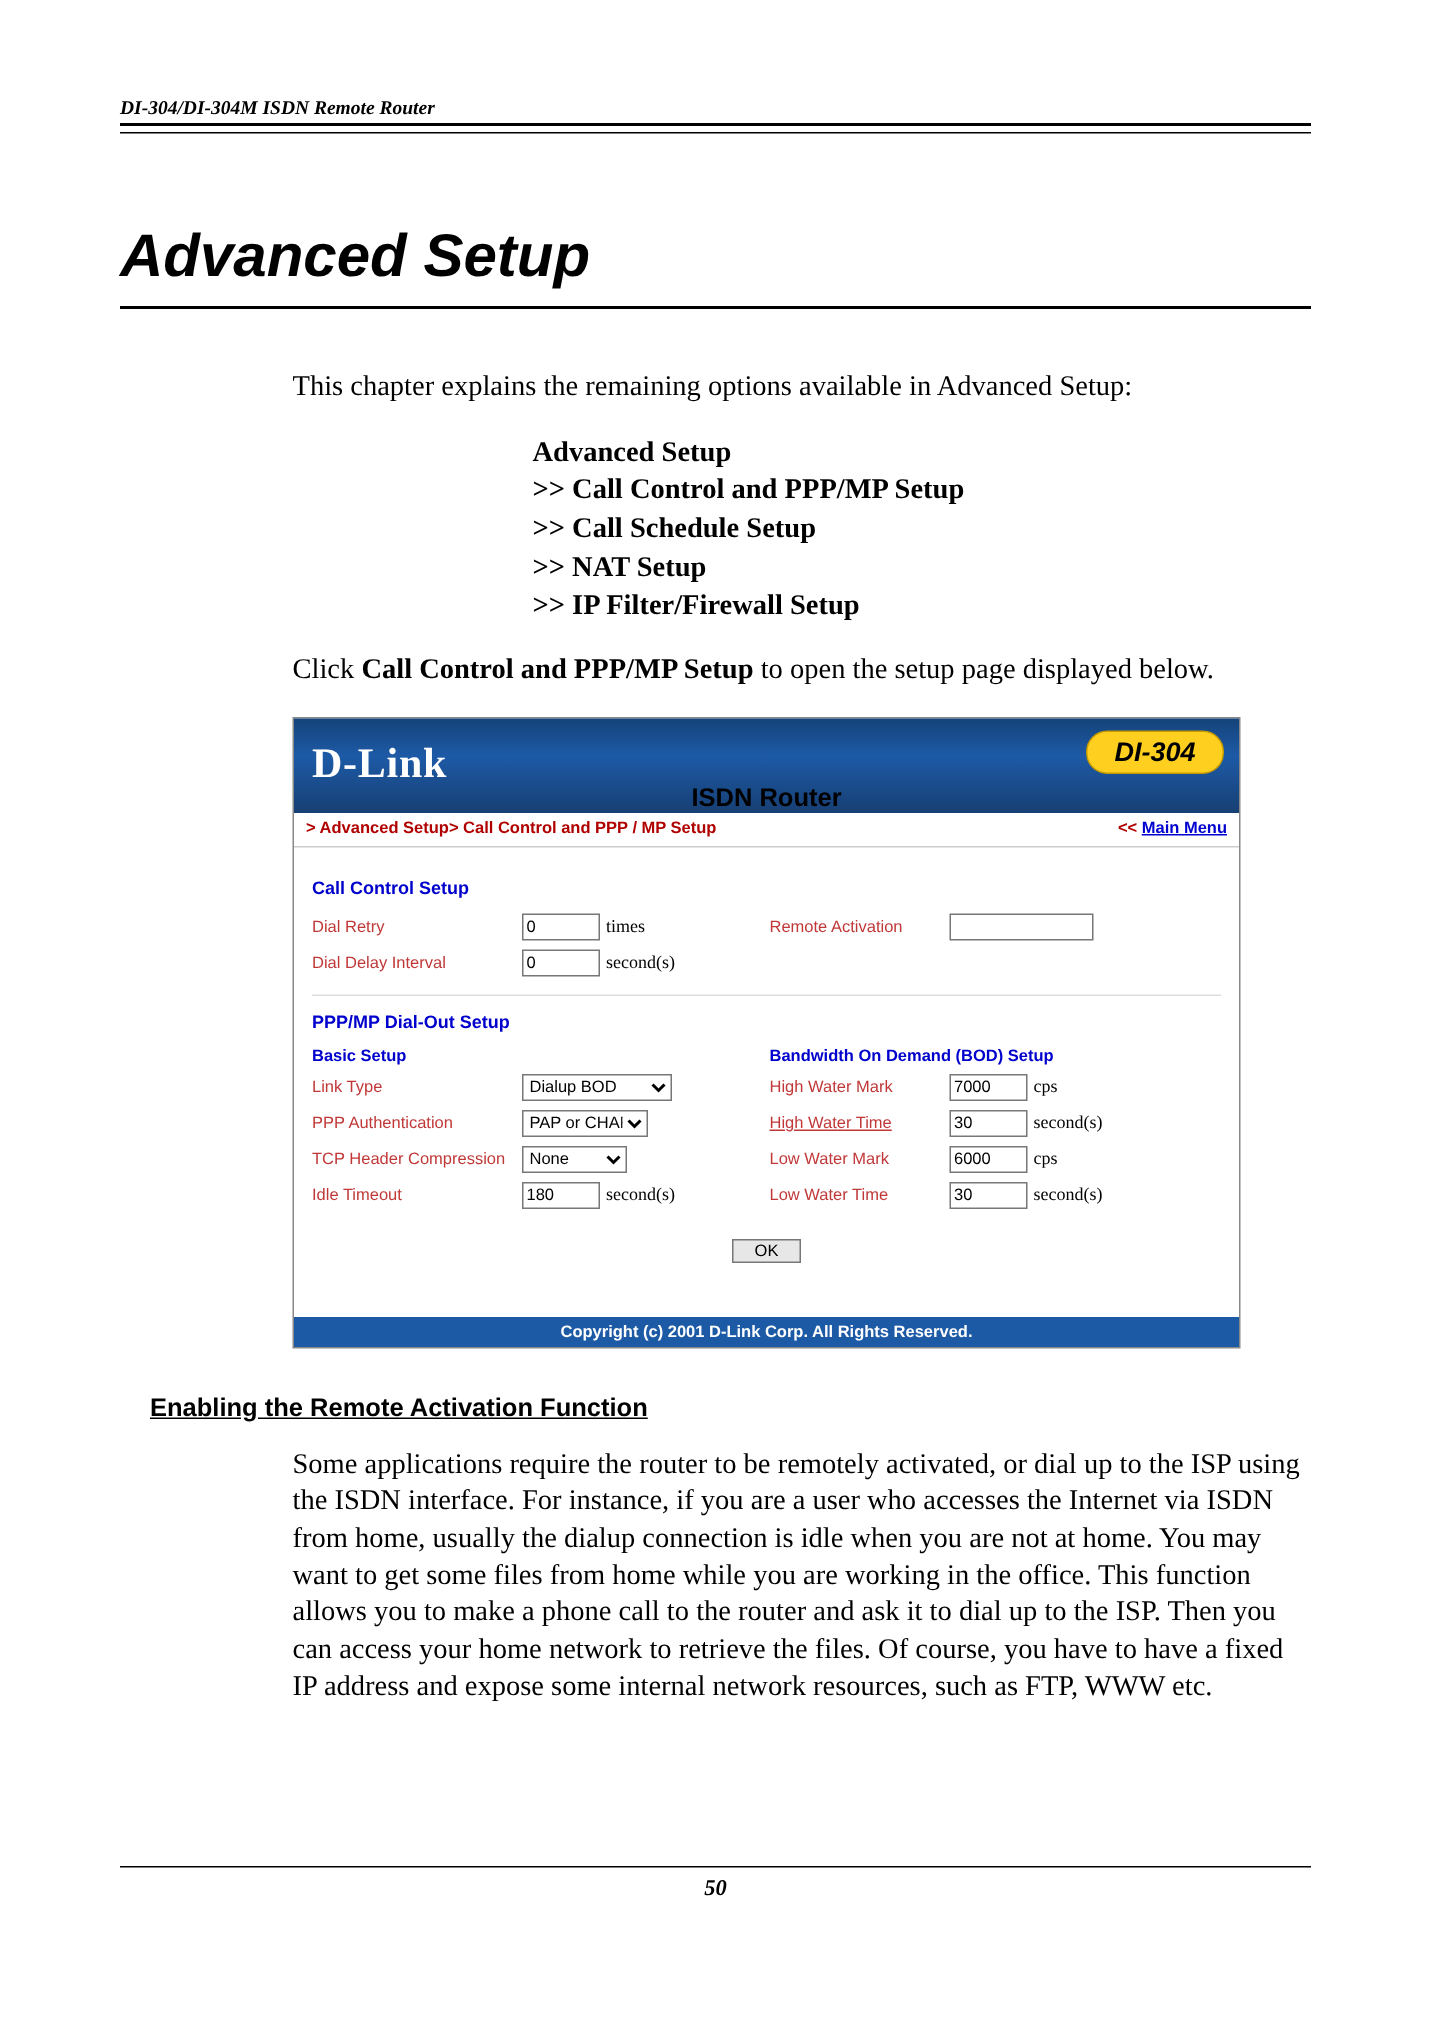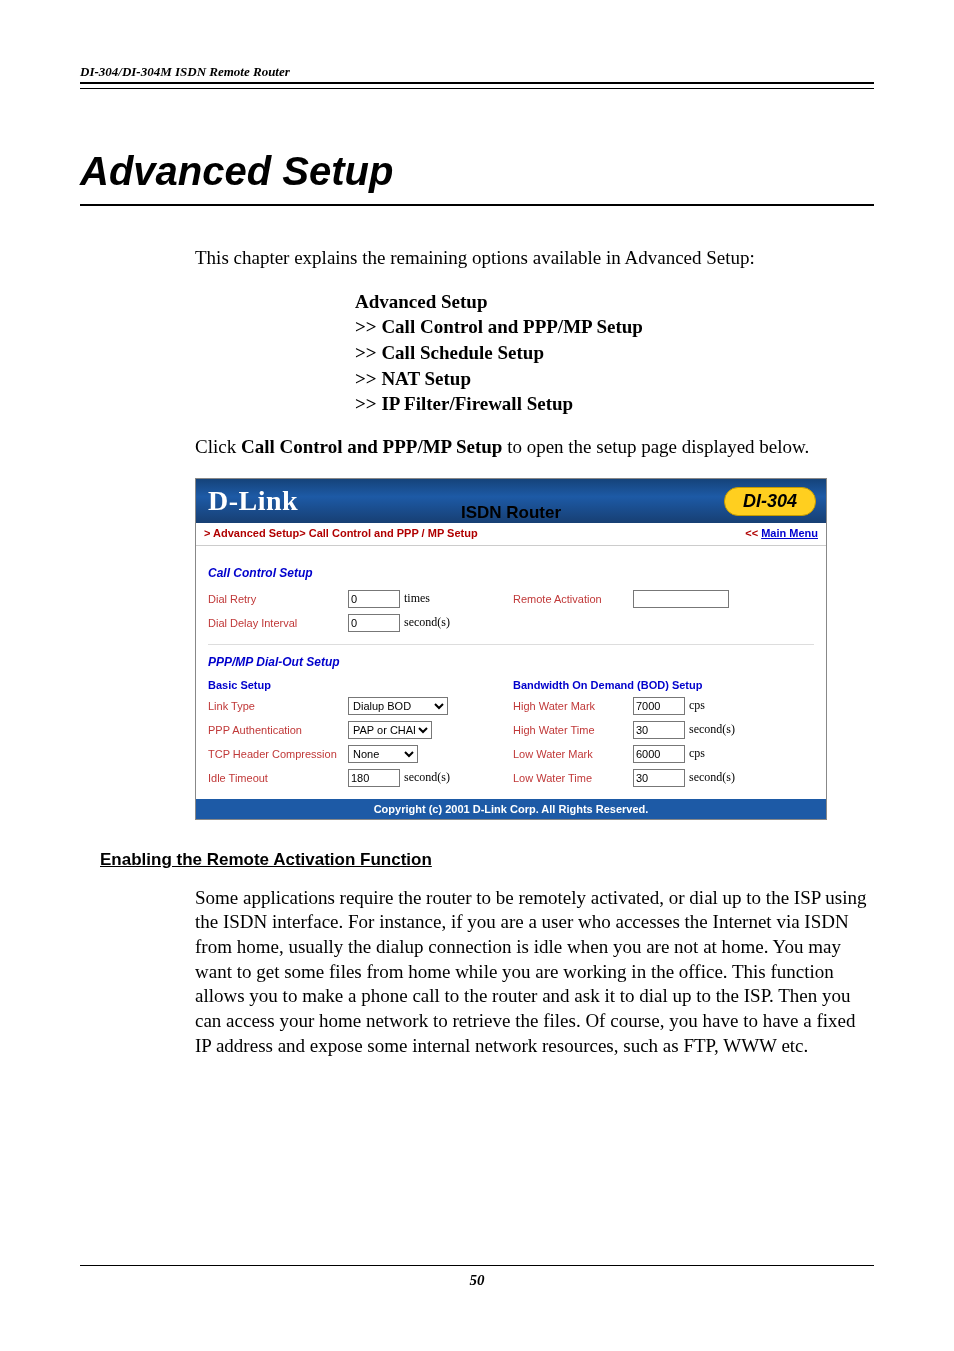--- a/index.html
+++ b/index.html
@@ -57,21 +57,21 @@
     font-family: Arial, Helvetica, sans-serif;
     font-weight: bold;
     font-size: 17px;
     text-decoration: underline;
     margin: 30px 0 16px 20px;
   }
   .footer {
     position: absolute;
     left: 80px;
     right: 80px;
-    bottom: 66px;
+    bottom: 87px;
   }
   .footer-rule {
     border-top: 1px solid #000;
     margin-bottom: 6px;
   }
   .page-num {
     text-align: center;
     font-family: "Times New Roman", serif;
     font-style: italic;
     font-weight: bold;
@@ -81,21 +81,21 @@
   
   .router-shot {
     width: 630px;
     margin: 8px 0 0 115px;
     border: 1px solid #888;
     background: #fff;
     font-family: Verdana, Arial, sans-serif;
   }
   .router-header {
     position: relative;
-    height: 44px;
+    height: 63px;
     background: linear-gradient(180deg, #15437a 0%, #1d5aa6 40%, #173f73 100%);
     color: #fff;
     display: flex;
     align-items: center;
   }
   .logo {
     font-family: "Times New Roman", serif;
     font-weight: bold;
     font-style: normal;
     font-size: 28px;
@@ -142,21 +142,20 @@
   .breadcrumb-bar .mainmenu { color: #0000d0; text-decoration: underline; }
   .breadcrumb-bar .mainmenu-pre { color: #b00000; font-weight: bold; }
   .router-body {
     padding: 10px 12px 8px 12px;
   }
   .grp-title {
     color: #0000cc;
     font-weight: bold;
     font-size: 12px;
     margin: 10px 0 6px 0;
-    font-style: italic;
   }
   .grp-subtitle {
     color: #0000cc;
     font-weight: bold;
     font-size: 11px;
     margin: 4px 0 4px 0;
   }
   .two-col {
     display: flex;
     gap: 4px;
@@ -335,21 +334,21 @@
           <div class="grp-subtitle">Bandwidth On Demand (BOD) Setup</div>
 
           <div class="field-row">
             <span class="field-label" style="flex:0 0 120px;">High Water Mark</span>
             <span class="field-input">
               <input type="text" value="7000" style="">
               <span>cps</span>
             </span>
           </div>
           <div class="field-row">
-            <span class="field-label" style="flex:0 0 120px;">High Water Time</span>
+            <span class="field-label" style="flex:0 0 120px;text-decoration:underline;">High Water Time</span>
             <span class="field-input">
               <input type="text" value="30" style="">
               <span>second(s)</span>
             </span>
           </div>
           <div class="field-row">
             <span class="field-label" style="flex:0 0 120px;">Low Water Mark</span>
             <span class="field-input">
               <input type="text" value="6000" style="">
               <span>cps</span>
@@ -358,20 +357,23 @@
           <div class="field-row">
             <span class="field-label" style="flex:0 0 120px;">Low Water Time</span>
             <span class="field-input">
               <input type="text" value="30" style="">
               <span>second(s)</span>
             </span>
           </div>
         </div>
       </div>
 
+      <div class="ok-row">
+        <span class="ok-btn">OK</span>
+      </div>
     </div>
 
     <div class="router-footer">Copyright (c) 2001 D-Link Corp. All Rights Reserved.</div>
   </div>
 
   <div class="section-sub">Enabling the Remote Activation Function</div>
 
   <div class="body-text">
     <p>Some applications require the router to be remotely activated, or dial up to the ISP using the ISDN interface. For instance, if you are a user who accesses the Internet via ISDN from home, usually the dialup connection is idle when you are not at home. You may want to get some files from home while you are working in the office. This function allows you to make a phone call to the router and ask it to dial up to the ISP. Then you can access your home network to retrieve the files. Of course, you have to have a fixed IP address and expose some internal network resources, such as FTP, WWW etc.</p>
   </div>

